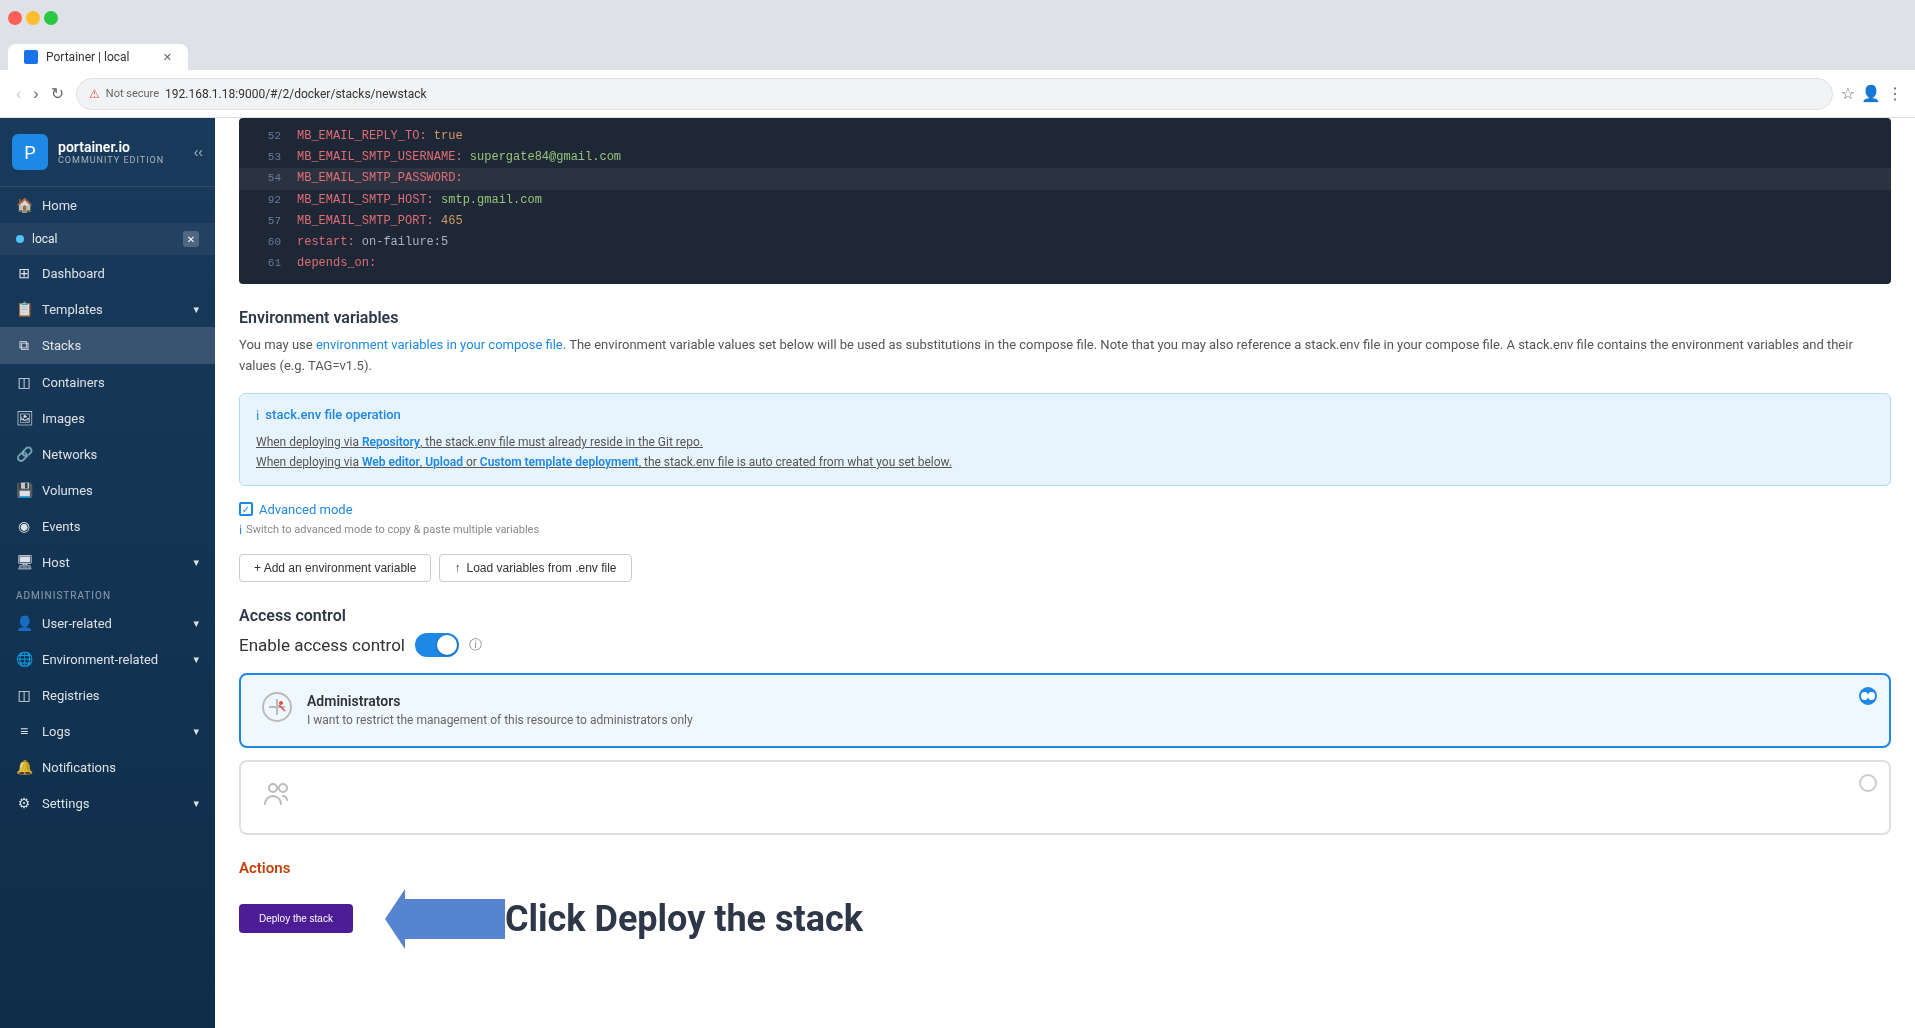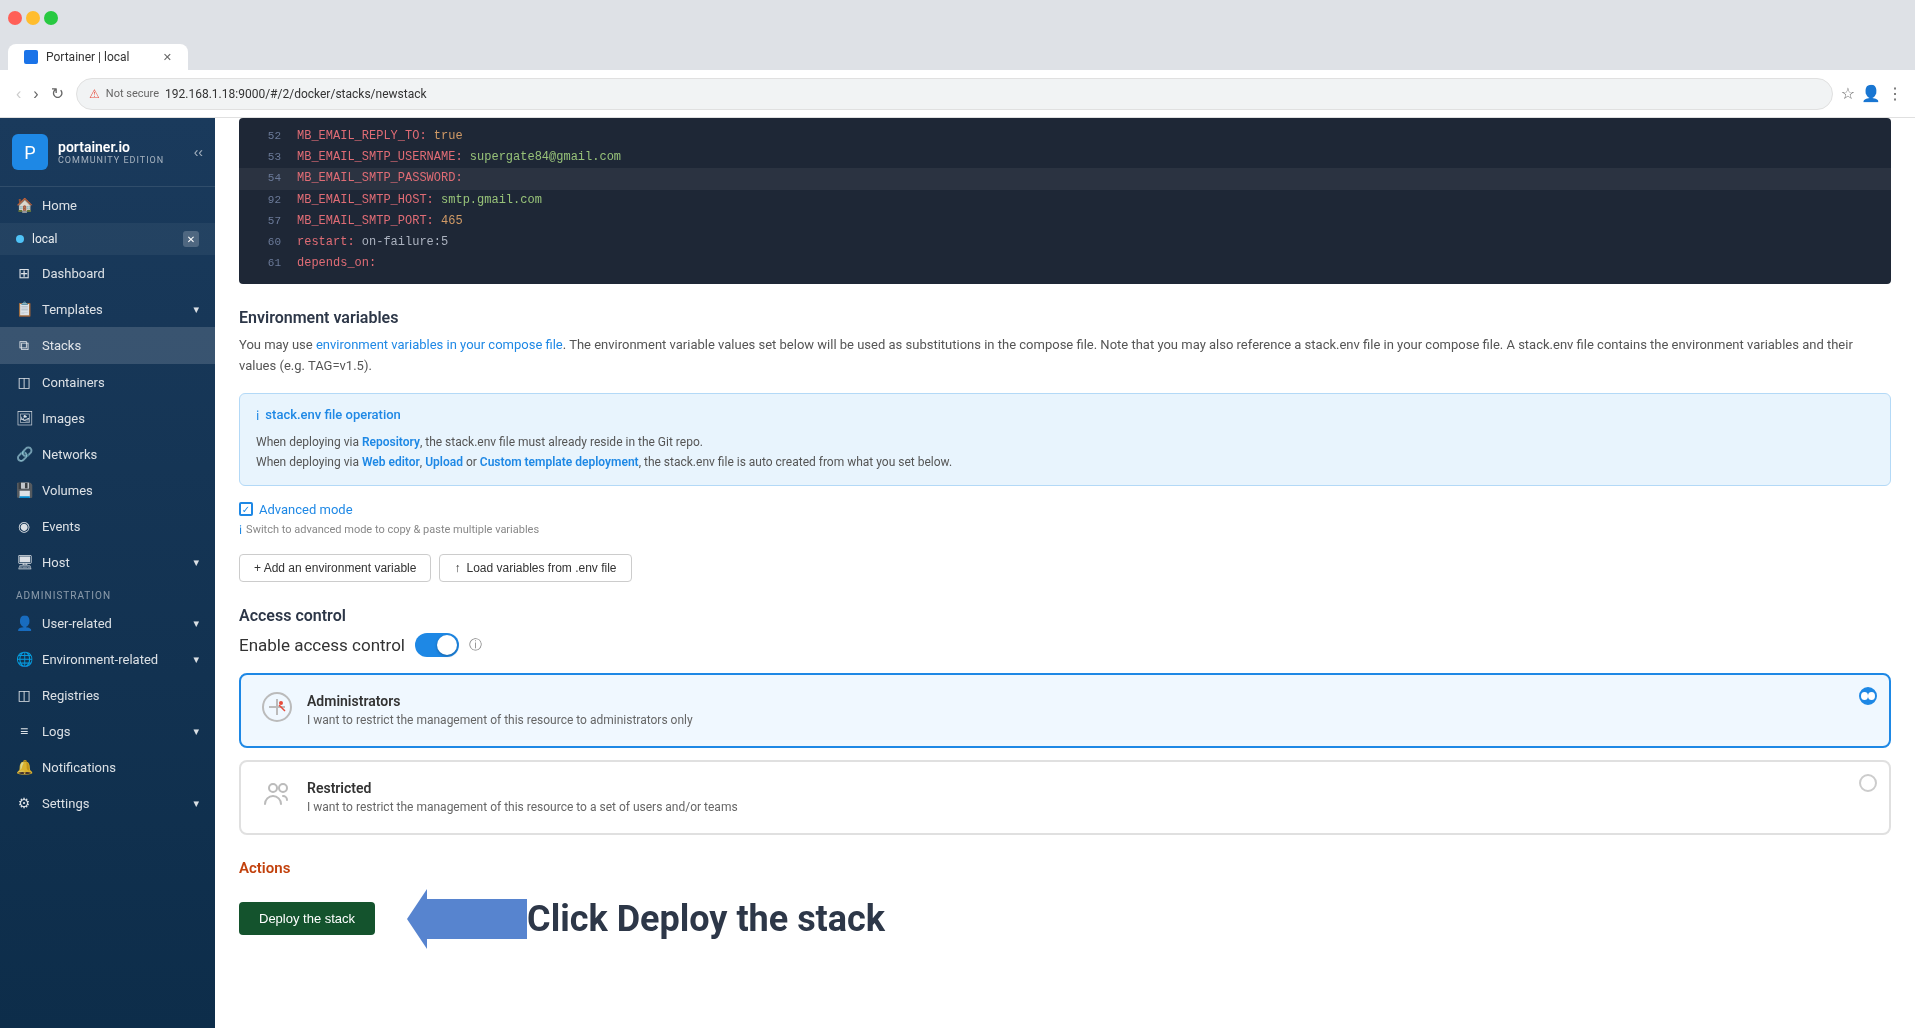--- a/index.html
+++ b/index.html
@@ -218,20 +218,21 @@
       display: flex; align-items: center; gap: 6px;
       color: #1e88e5;
       font-size: 13px;
       font-weight: 500;
       margin-bottom: 8px;
     }
     .info-box-body {
       font-size: 12px;
       color: #555;
       line-height: 1.7;
+      text-decoration: underline;
     }
     .info-box-body strong { font-weight: 600; color: #1e88e5; }
 
     
     .advanced-mode-row {
       display: flex; align-items: center; gap: 6px;
       margin-bottom: 4px;
     }
     .advanced-mode-row .checkbox { width: 14px; height: 14px; border: 2px solid #1e88e5; border-radius: 2px; display: flex; align-items: center; justify-content: center; color: #1e88e5; font-size: 10px; cursor: pointer; }
     .advanced-mode-label { color: #1e88e5; font-size: 13px; cursor: pointer; }
@@ -317,26 +318,26 @@
     .access-card-icon { font-size: 28px; color: #bbb; }
     .access-card.selected .access-card-icon { color: #1e88e5; }
     .access-card-info h4 { font-size: 14px; font-weight: 600; color: #333; margin-bottom: 4px; }
     .access-card-info p { font-size: 12px; color: #666; }
 
     
     .actions-section { margin-top: 8px; }
     .actions-title { font-size: 15px; font-weight: 600; color: #c2410c; margin-bottom: 12px; }
     .actions-row { display: flex; align-items: center; gap: 32px; }
     .btn-primary {
-      background: #14532d;
+      background: #4c1d95;
       color: #fff;
       border: none;
       border-radius: 4px;
       padding: 9px 20px;
-      font-size: 13px;
+      font-size: 10px;
       font-weight: 500;
       cursor: pointer;
     }
 
     
     .arrow-annotation {
       display: flex;
       align-items: center;
       gap: 0;
     }
@@ -604,24 +605,20 @@
           <div class="access-card">
             <div class="access-card-radio"></div>
             <div class="access-card-icon">
               <svg width="32" height="32" viewBox="0 0 32 32" fill="none" xmlns="http://www.w3.org/2000/svg">
                 <circle cx="12" cy="10" r="4" stroke="#bbb" stroke-width="2"></circle>
                 <path d="M4 26c0-4.418 3.582-8 8-8s8 3.582 8 8" stroke="#bbb" stroke-width="2" stroke-linecap="round"></path>
                 <circle cx="22" cy="10" r="4" stroke="#bbb" stroke-width="2"></circle>
                 <path d="M22 18c2.21 0 4 1.79 4 4" stroke="#bbb" stroke-width="2" stroke-linecap="round"></path>
               </svg>
             </div>
-            <div class="access-card-info">
-              <h4>Restricted</h4>
-              <p>I want to restrict the management of this resource to a set of users and/or teams</p>
-            </div>
           </div>
         </div>
       </div>
 
       <div class="actions-section">
         <h3 class="actions-title">Actions</h3>
         <div class="actions-row">
           <button class="btn-primary">Deploy the stack</button>
           <div class="arrow-annotation">
             <svg class="arrow-svg" width="120" height="60" viewBox="0 0 120 60" xmlns="http://www.w3.org/2000/svg">

